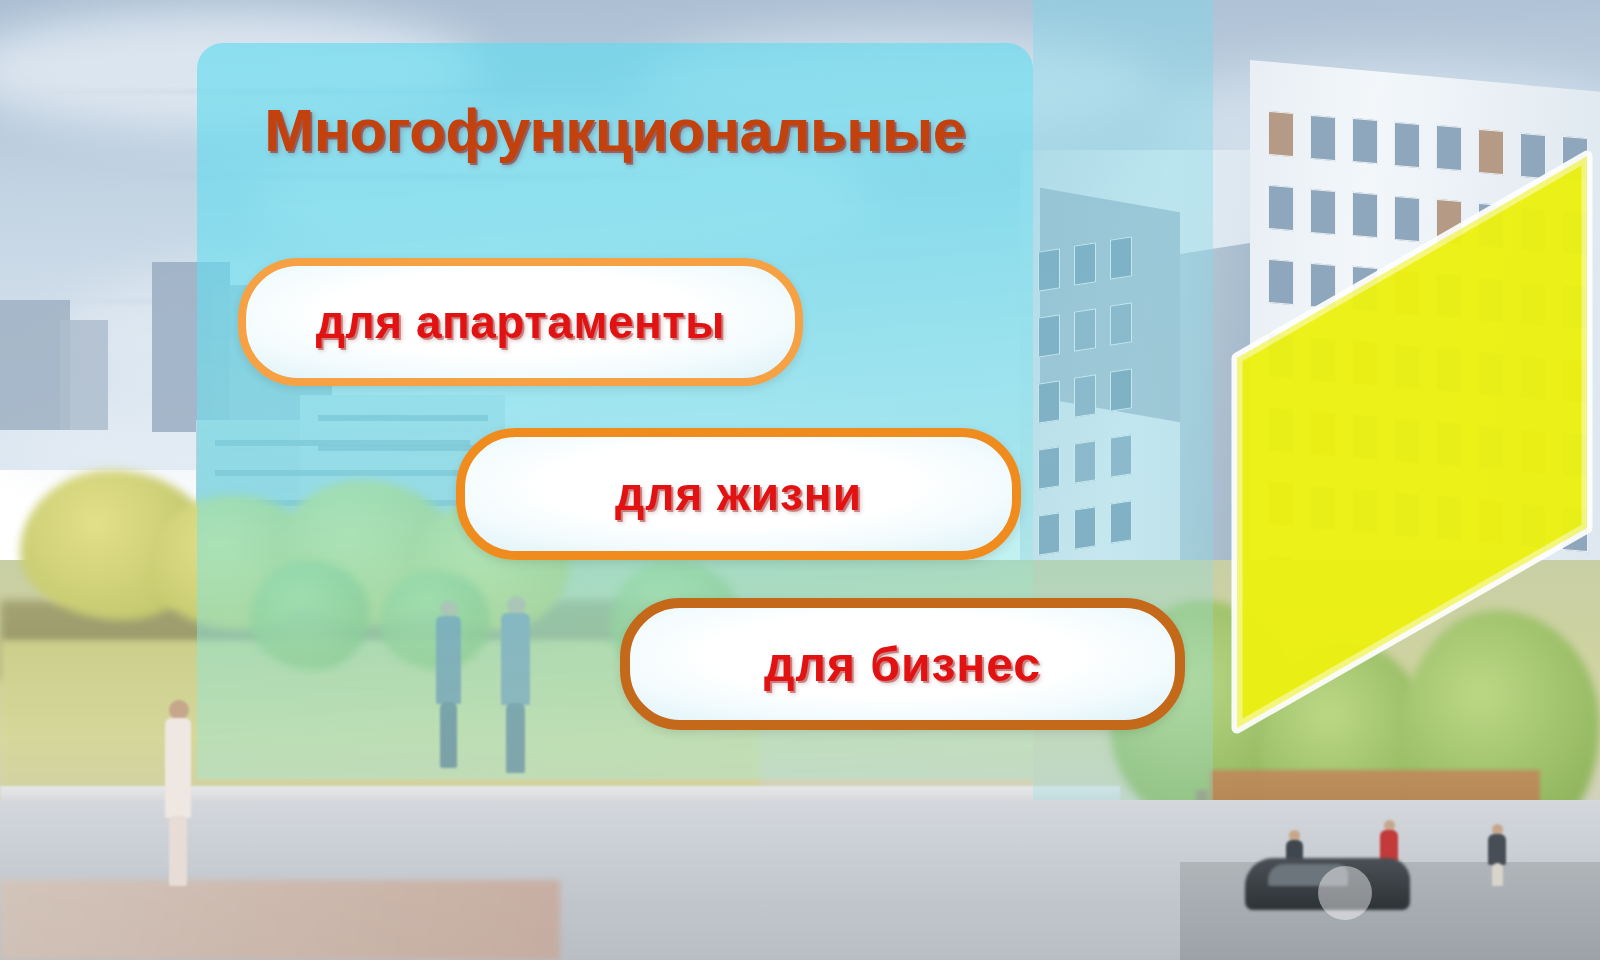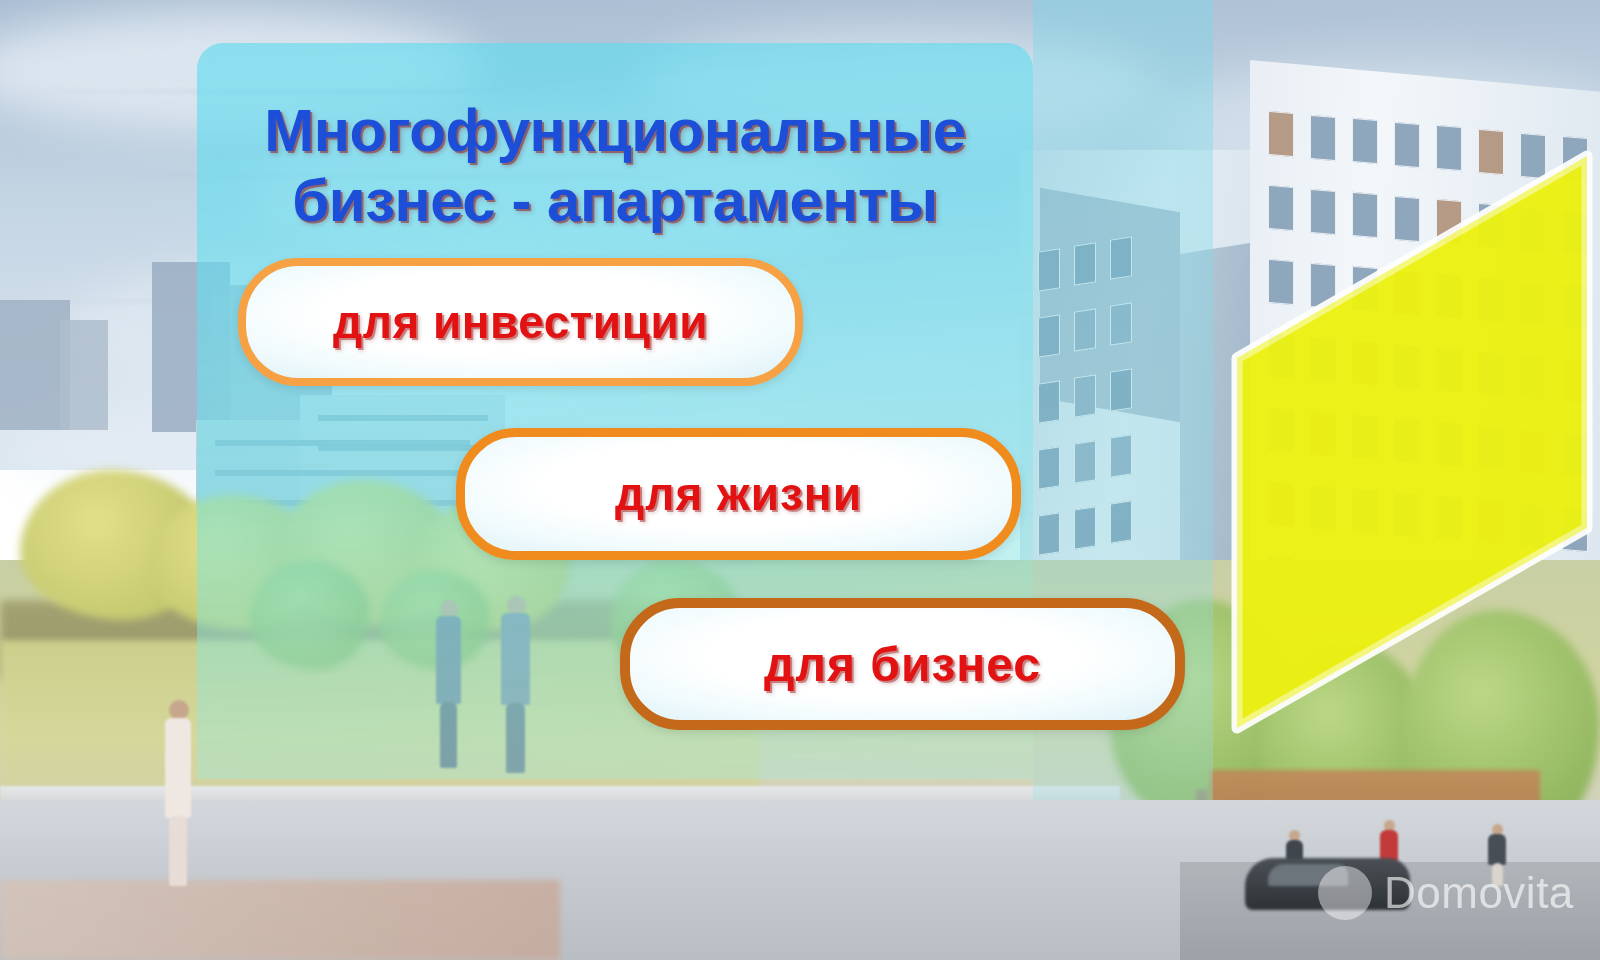--- a/index.html
+++ b/index.html
@@ -341,38 +341,36 @@
       </svg>
     </div>
 
   </div>
 
   <div class="glass"></div>
   <div class="glassTint"></div>
 
   <div class="content">
 
-    <div class="title" style="color: #1d4ed8;">
+    <div class="title" style="color: #c2410c;">
       <span class="l1">Многофункциональные</span>
-      <span class="l2">бизнес - апартаменты</span>
     </div>
 
     <div class="pill pill1" style="border-color: rgb(245, 161, 68);">
-      <span>для инвестиции</span>
+      <span>для апартаменты</span>
     </div>
 
     <div class="pill pill2" style="border-color: rgb(240, 140, 30);">
       <span>для  жизни</span>
     </div>
 
     <div class="pill pill3" style="border-color: rgb(196, 105, 26);">
       <span>для  бизнес</span>
     </div>
 
 
     <div class="wm">
       <div class="wmLogo"></div>
-      <div class="wmText">Domovita</div>
     </div>
 
   </div>
 
 </div>
 
 </body></html>

